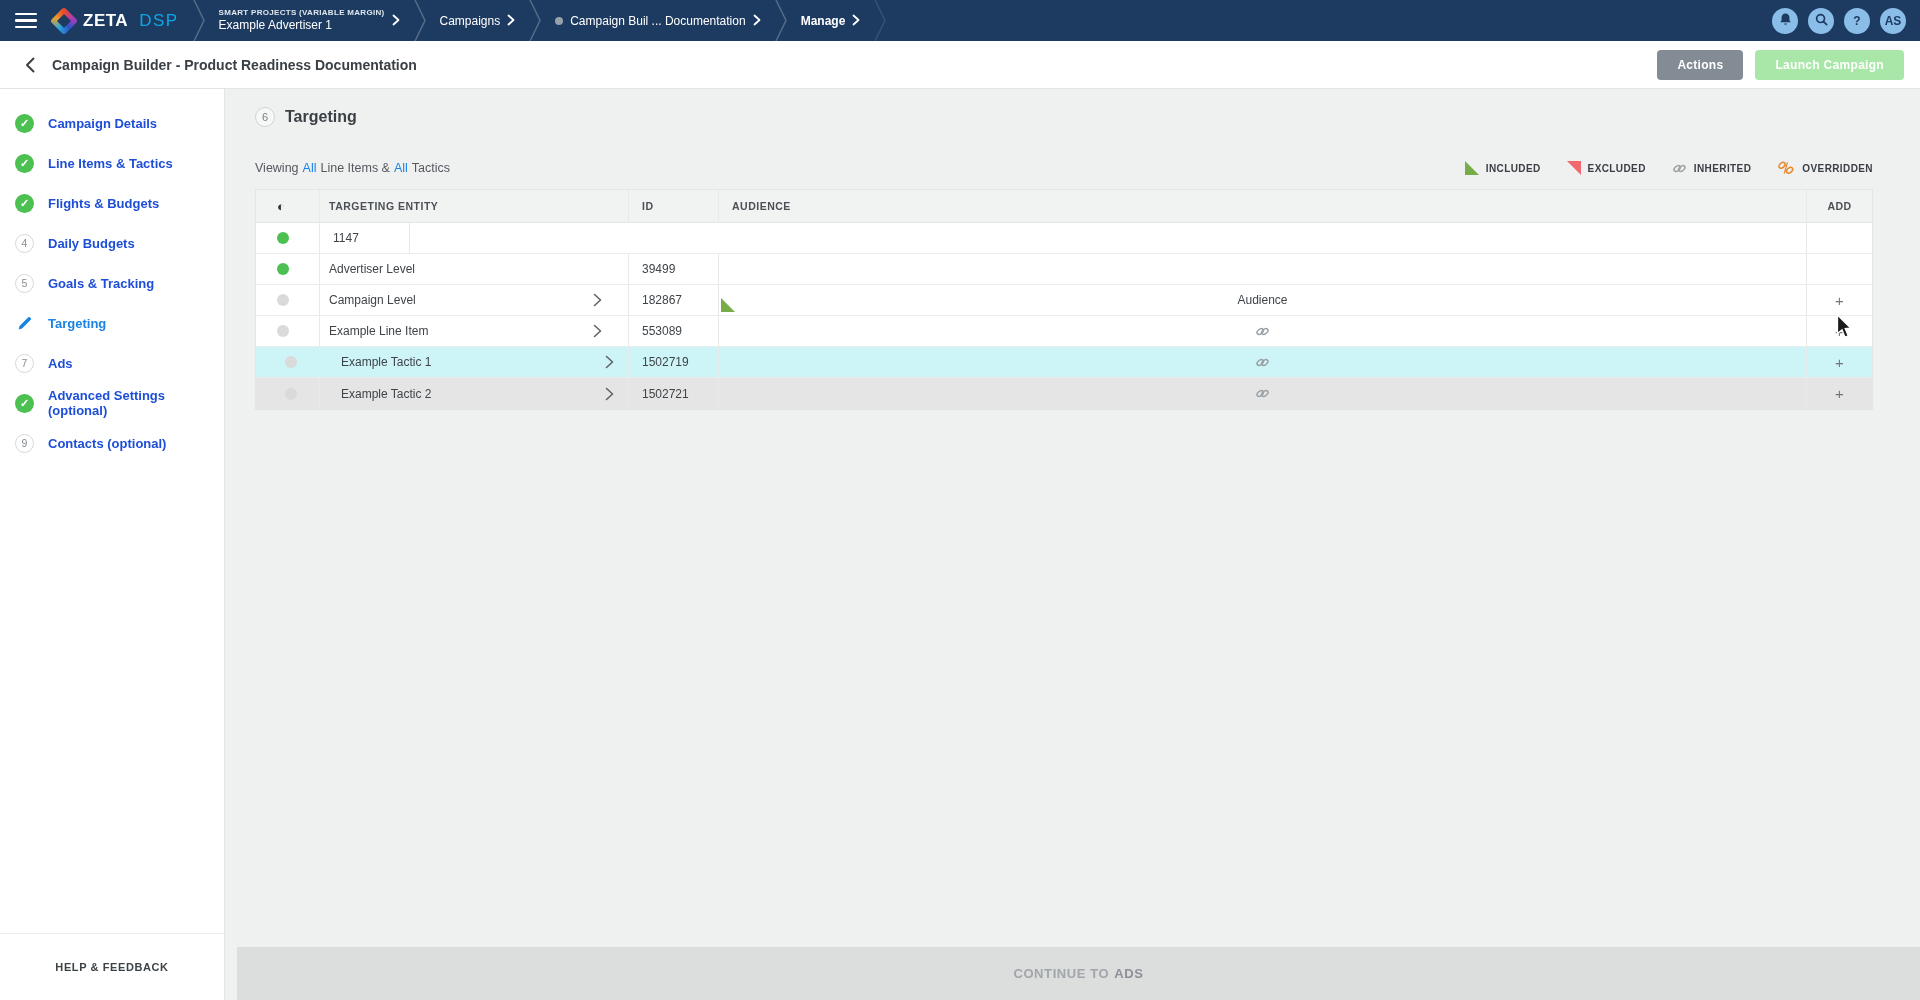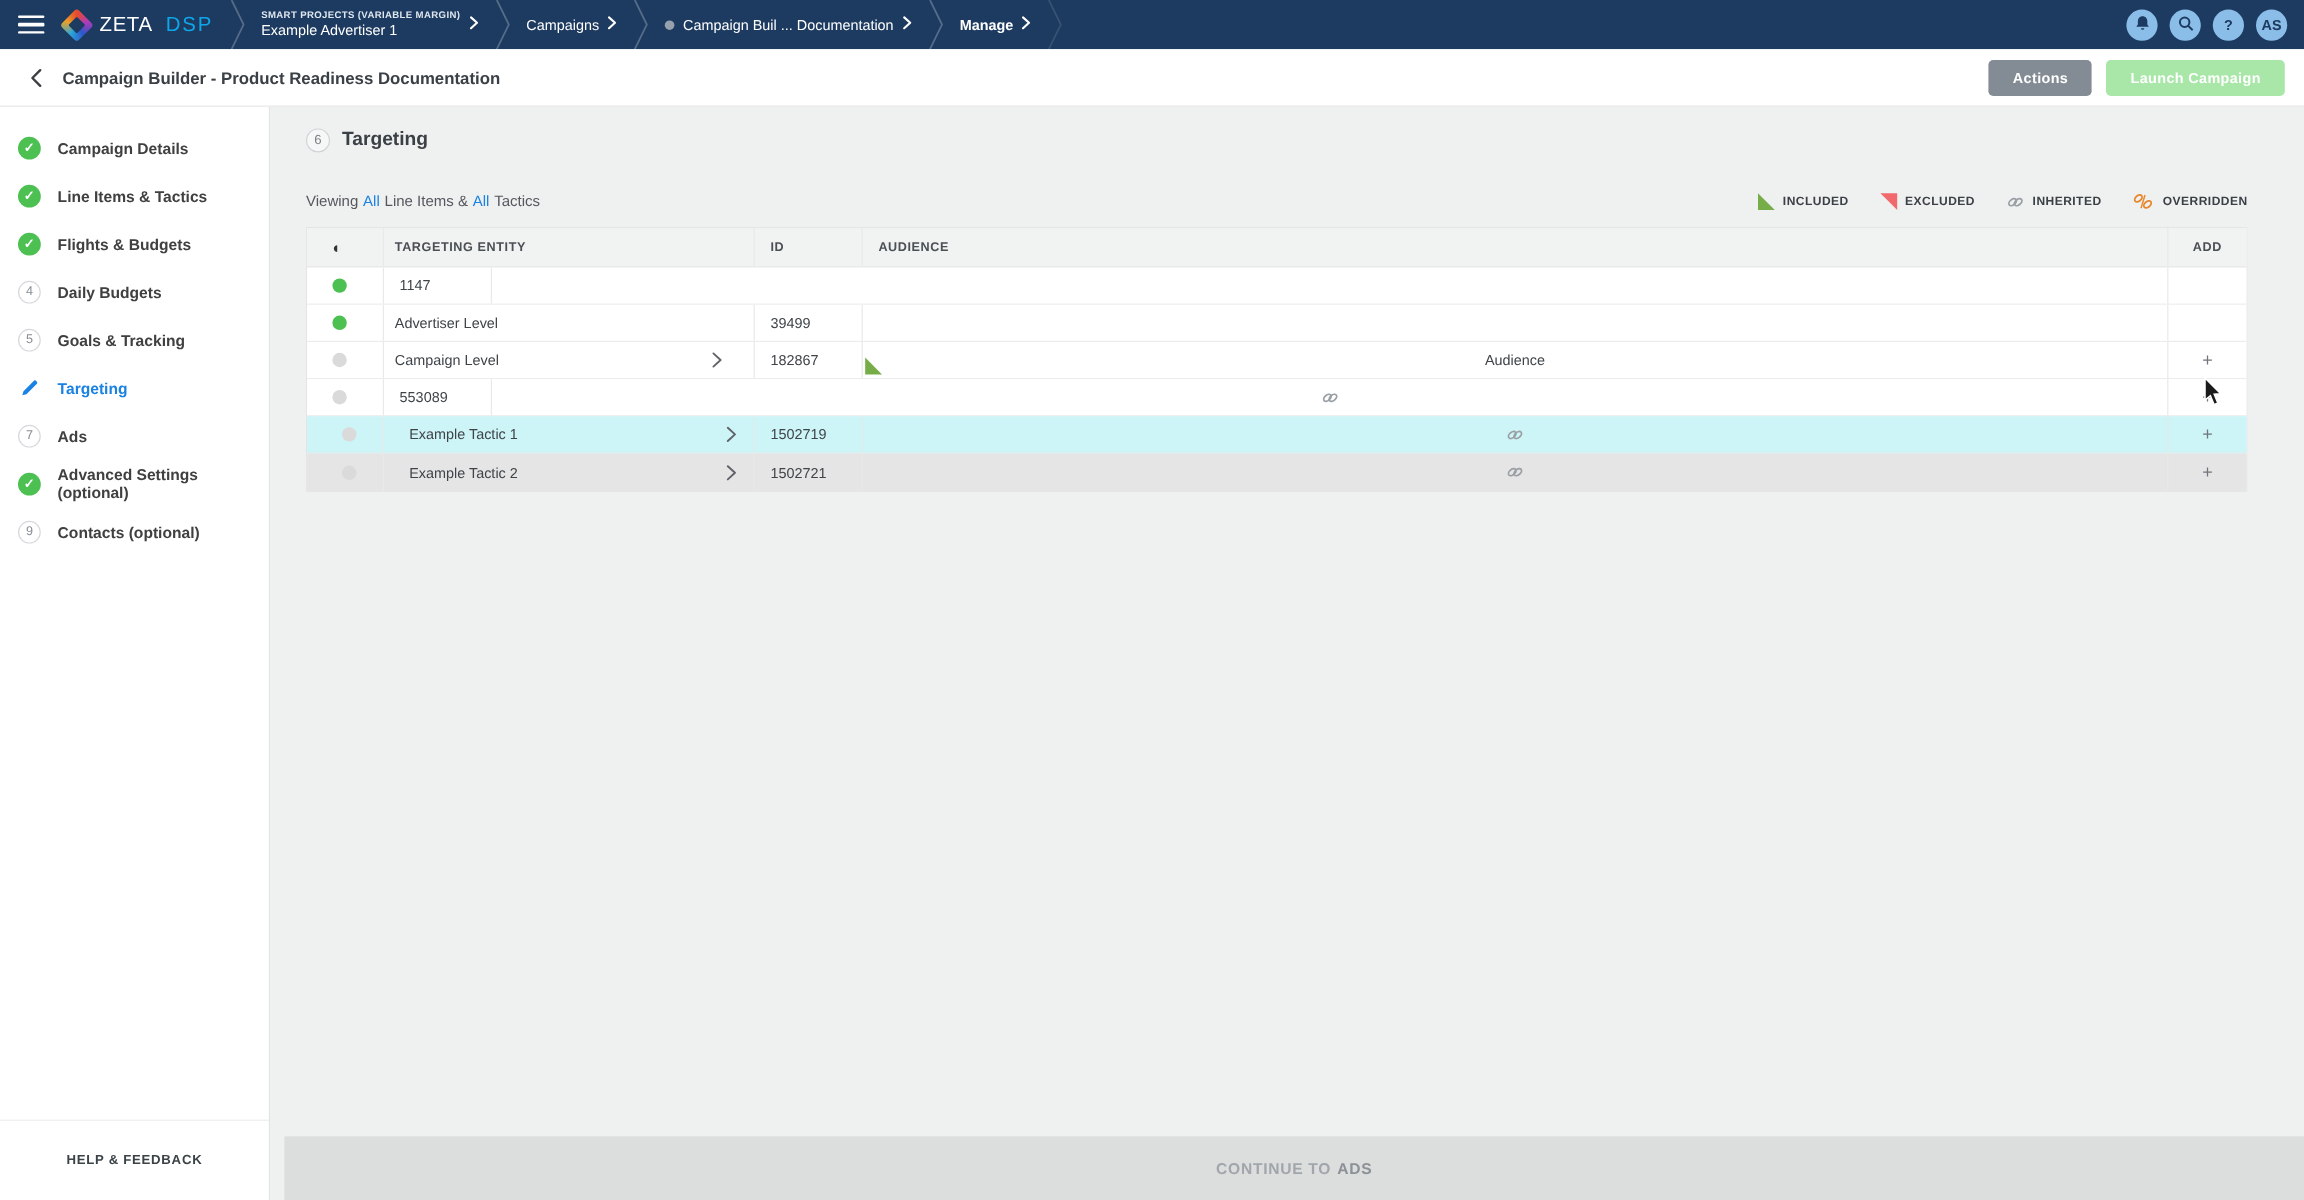--- a/index.html
+++ b/index.html
@@ -8,21 +8,21 @@
   .app { position:relative; width:1920px; height:1000px; display:flex; flex-direction:column; }
 
   
   .topbar { height:41px; background:#1d3b60; display:flex; align-items:center; color:#fff; flex:0 0 41px; }
   .hamburger { width:46px; display:flex; flex-direction:column; gap:4px; padding-left:15px; cursor:pointer; }
   .hamburger span { display:block; width:22px; height:2.5px; background:#fff; border-radius:1px; }
   .brand { display:flex; align-items:center; gap:9px; padding:0 14px 0 8px; }
   .diamond { width:20px; height:20px; transform:rotate(45deg); border-radius:3px;
     background:conic-gradient(from -45deg,#e84b2a,#b03ab8,#2b56c9,#2ba7d9,#e8a02a,#e84b2a); position:relative; }
   .diamond::after { content:""; position:absolute; inset:5px; background:#1d3b60; border-radius:1px; }
-  .brand-zeta { font-size:17px; font-weight:normal; letter-spacing:.5px;text-align:right; }
+  .brand-zeta { font-size:17px; font-weight:bold; letter-spacing:.5px;text-align:right; }
   .brand-dsp { font-size:17px; font-weight:normal; letter-spacing:1.5px; margin-left:2px; color:#0ea5e9; }
   .sep { flex:0 0 auto; height:41px; display:flex; align-items:center; }
   .sep.fade { opacity:.45; }
   .crumb { display:flex; align-items:center; gap:7px; padding:0 14px; cursor:pointer; }
   .crumb-stack { display:flex; flex-direction:column; line-height:1.25; }
   .crumb-small { font-size:8px; letter-spacing:.3px; color:#dfe7ef; font-weight:bold; }
   .crumb-main { font-size:12px; color:#fff; }
   .crumb-main.bold { font-weight:bold; }
   .crumb-dot { width:8px; height:8px; border-radius:50%; background:#97a1ad; }
   .top-icons { margin-left:auto; display:flex; align-items:center; gap:10px; padding-right:14px; }
@@ -43,21 +43,21 @@
   
   .body { flex:1; display:flex; min-height:0; }
   .sidebar { width:225px; background:#fff; border-right:1px solid #e3e4e5; display:flex; flex-direction:column; }
   .steps { padding-top:14px; flex:1; }
   .step { height:40px; display:flex; align-items:center; padding-left:15px; cursor:pointer; }
   .s-ic { width:19px; height:19px; border-radius:50%; display:flex; align-items:center;
     justify-content:center; flex:0 0 19px; }
   .s-ic.complete { background:#4cc152; color:#fff; font-size:11px; font-weight:bold; }
   .s-ic.num { border:1px solid #d6d9db; color:#878d92; font-size:10.5px; }
   .s-ic.active-ic { border:none; }
-  .s-label { margin-left:14px; font-size:13px; font-weight:bold; color:#404040; }
+  .s-label { margin-left:14px; font-size:13px; font-weight:bold; color:#1d4ed8; }
   .step.active .s-label { color:#1a82e2; }
   .sidebar-footer { height:67px; border-top:1px solid #ededee; display:flex; align-items:center;
     justify-content:center; font-size:11px; font-weight:bold; letter-spacing:.6px; color:#3c4347; cursor:pointer; }
 
   .main { flex:1; position:relative; background:#eff0f0; padding:16px 47px 0 30px; min-width:0; }
 
   .section-title-row { display:flex; align-items:center; gap:10px; margin-top:2px; }
   .step-badge { width:20px; height:20px; border-radius:50%; border:1px solid #d0d3d5; color:#7a8085;
     font-size:11px; display:flex; align-items:center; justify-content:center; background:#f6f7f7; }
   .section-title { font-size:16px; font-weight:bold; color:#3a4045; }
@@ -365,20 +365,28 @@
                 <span class="aud-t">Audience</span>
               </div>
               <div class="c c4">
                 <span class="plus">+</span>
               </div>
             </div>
             <div class="tr">
               <div class="c c0">
                 <span class="dot gray"></span>
               </div>
+              <div class="c c1">
+                <span class="ent">Example Line Item</span>
+                <span class="chev">
+                  <svg width="9" height="14" viewBox="0 0 9 14">
+                    <polyline points="1.5,1.5 7.5,7 1.5,12.5" fill="none" stroke="#5f6368" stroke-width="1.6" stroke-linecap="round" stroke-linejoin="round"></polyline>
+                  </svg>
+                </span>
+              </div>
               <div class="c c2">553089</div>
               <div class="c c3">
                 <span class="aud-chain">
                   <svg width="15" height="15" viewBox="0 0 15 15">
                     <g fill="none" stroke="#9aa0a5" stroke-width="1.5">
                       <ellipse cx="5.2" cy="7.5" rx="3.6" ry="2.3" transform="rotate(-40 5.2 7.5)"></ellipse>
                       <ellipse cx="9.8" cy="7.5" rx="3.6" ry="2.3" transform="rotate(-40 9.8 7.5)"></ellipse>
                     </g>
                   </svg>
                 </span>

